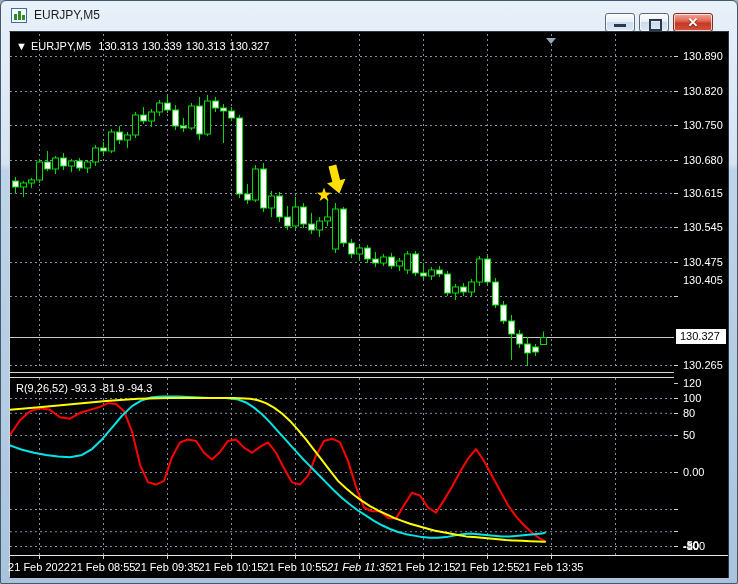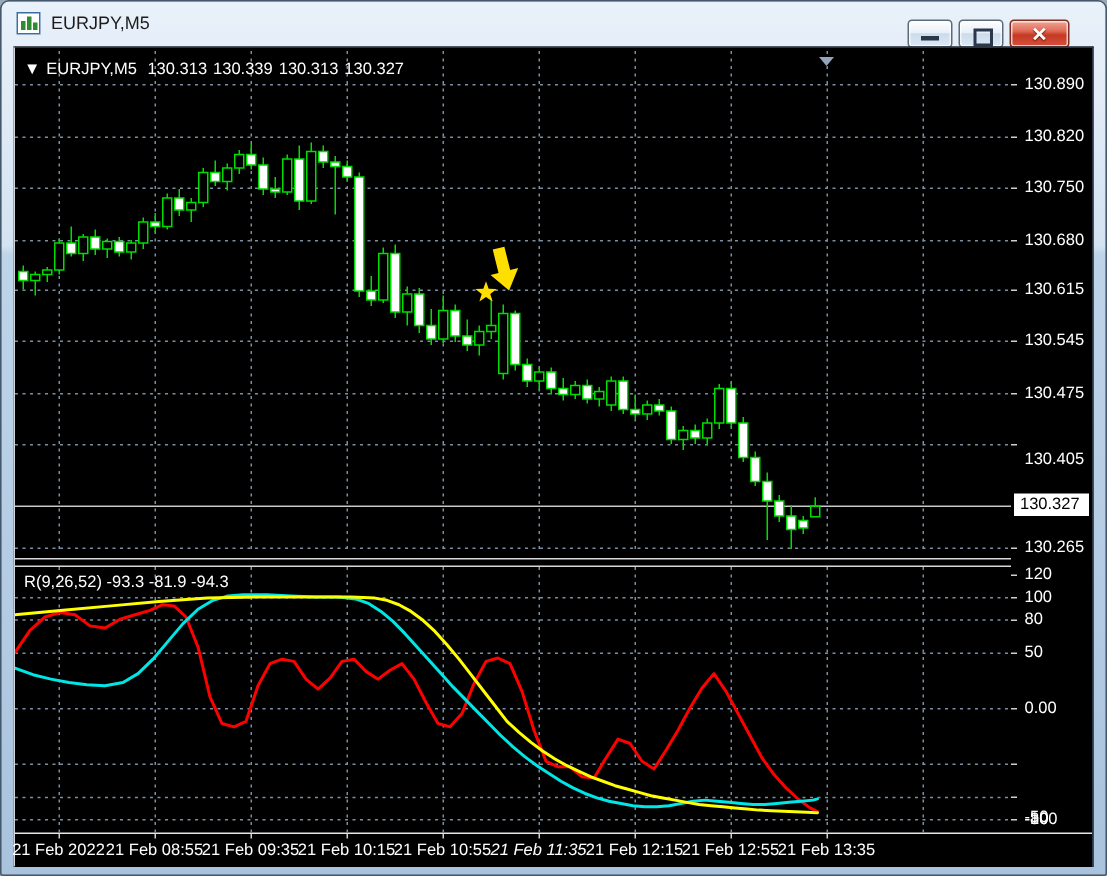--- a/index.html
+++ b/index.html
@@ -266,21 +266,21 @@
         <div class="axis-label" style="top: 87px;">130.750</div>
         <div class="axis-tick" style="top: 128px;"></div>
         <div class="axis-label" style="top: 122px;">130.680</div>
         <div class="axis-tick" style="top: 161px;"></div>
         <div class="axis-label" style="top: 155px;">130.615</div>
         <div class="axis-tick" style="top: 195px;"></div>
         <div class="axis-label" style="top: 189px;">130.545</div>
         <div class="axis-tick" style="top: 230px;"></div>
         <div class="axis-label" style="top: 224px;">130.475</div>
         <div class="axis-tick" style="top: 264px;"></div>
-        <div class="axis-label" style="top: 268px;">130.405</div>
+        <div class="axis-label" style="top: 242px;">130.405</div>
         <div class="axis-tick" style="top: 333px;"></div>
         <div class="axis-label" style="top: 327px;">130.265</div>
         <div class="axis-tick" style="top: 351px;"></div>
         <div class="axis-label" style="top: 345px;">120</div>
         <div class="axis-tick" style="top: 366px;"></div>
         <div class="axis-label" style="top: 360px;">100</div>
         <div class="axis-tick" style="top: 381px;"></div>
         <div class="axis-label" style="top: 375px;">80</div>
         <div class="axis-tick" style="top: 403px;"></div>
         <div class="axis-label" style="top: 397px;">50</div>

